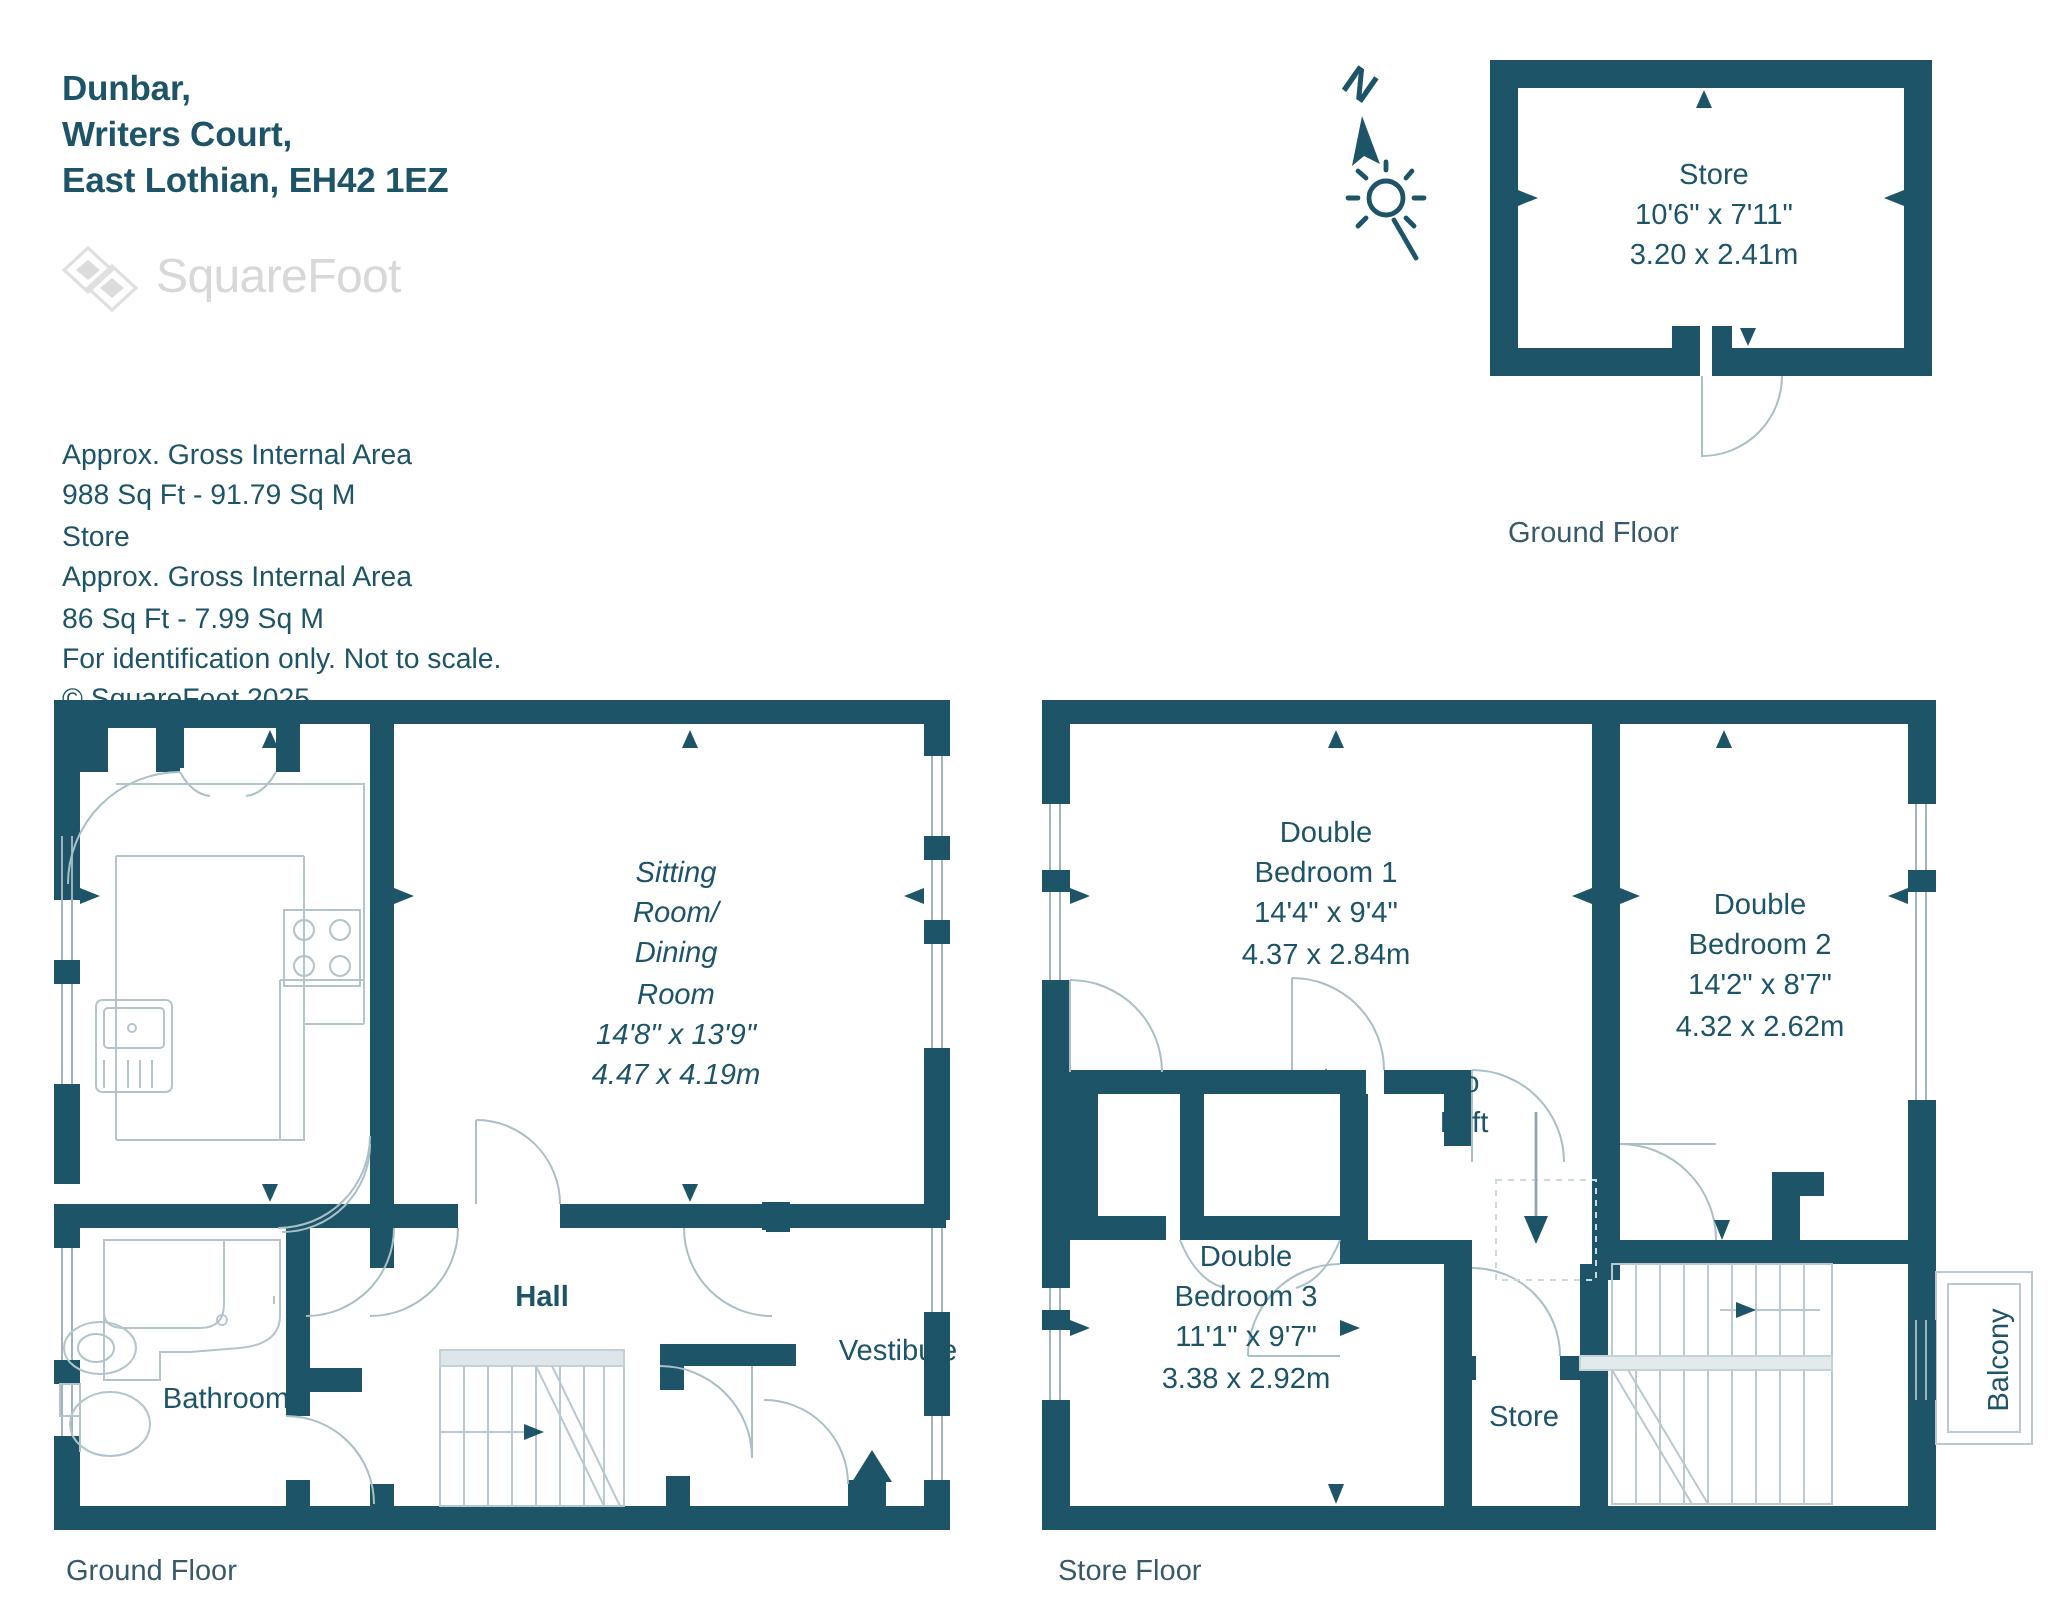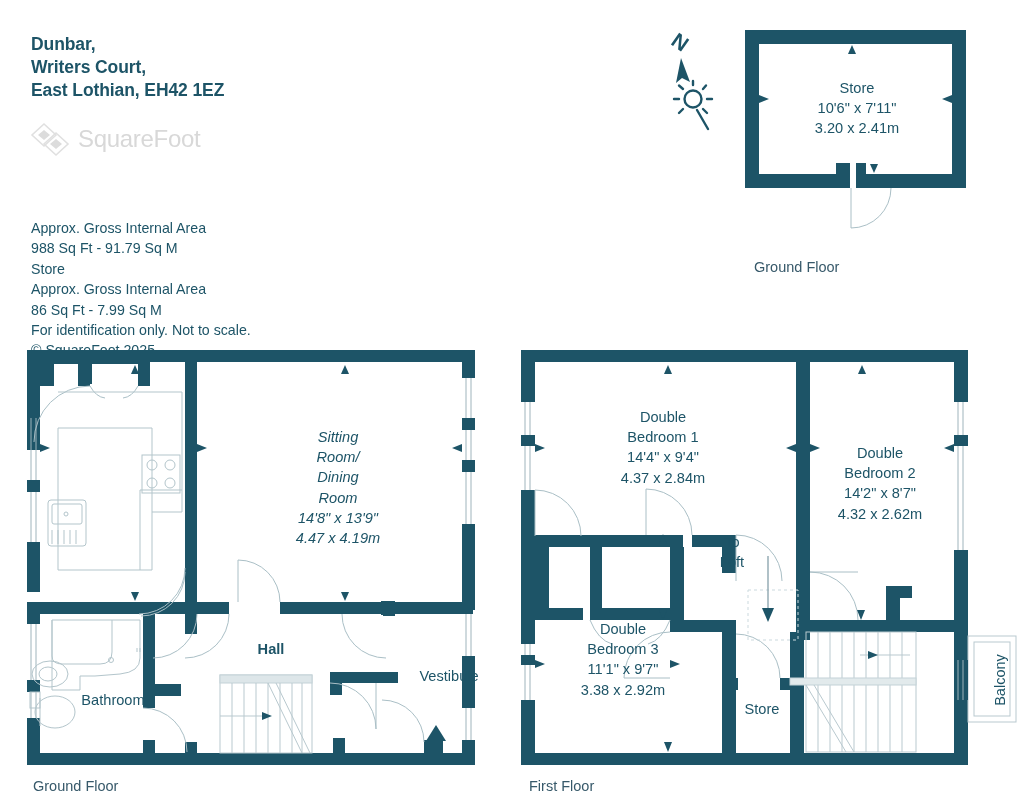--- a/index.html
+++ b/index.html
@@ -492,15 +492,15 @@
   <div class="room-label" style="left:762px; top:699px;">
     <div>Store</div>
   </div>
 
   <div class="vert-label" style="left:960px; top:672px; width:80px; text-align:center;">
     <span>Balcony</span>
   </div>
 
   <div class="floor-caption" id="cap-store">Ground Floor</div>
   <div class="floor-caption" id="cap-ground">Ground Floor</div>
-  <div class="floor-caption" id="cap-first">First Floor</div>
+  <div class="floor-caption" id="cap-first">Store Floor</div>
 
 </div>
 
 </body></html>

